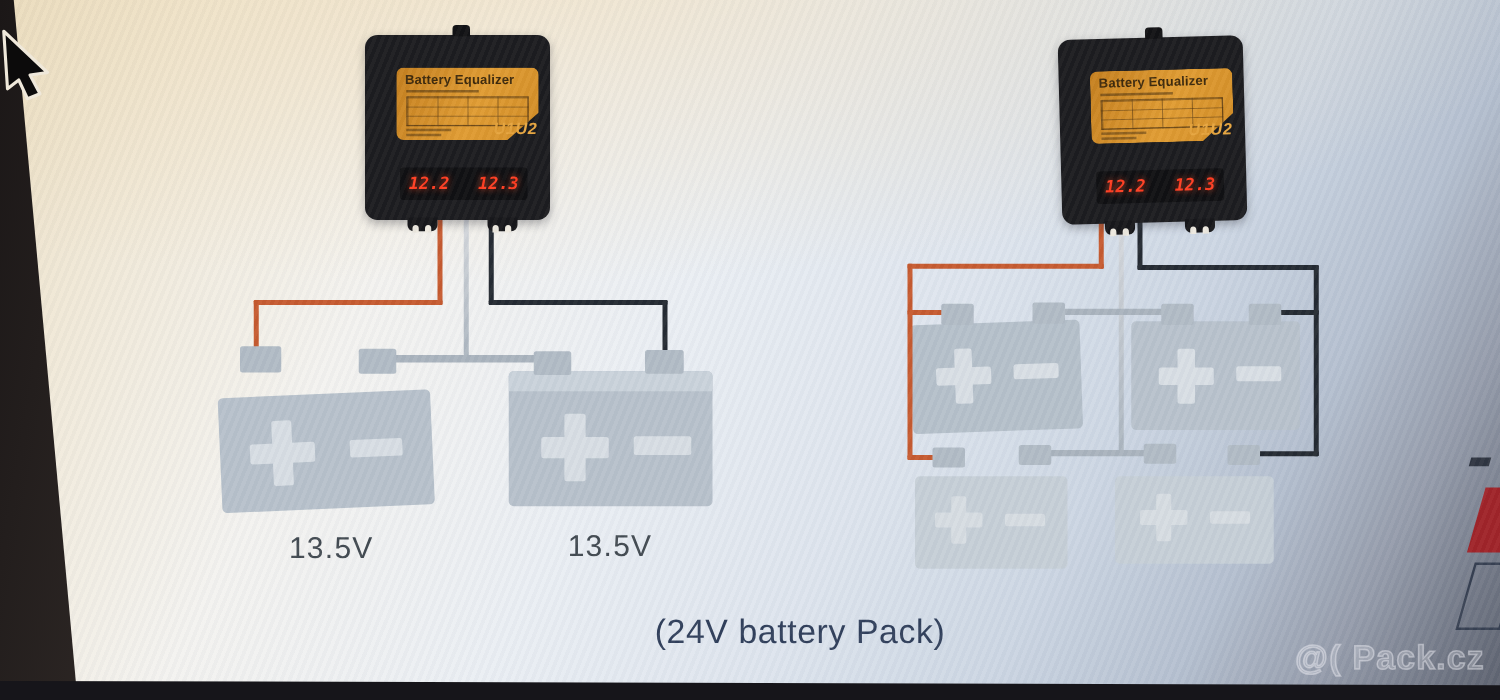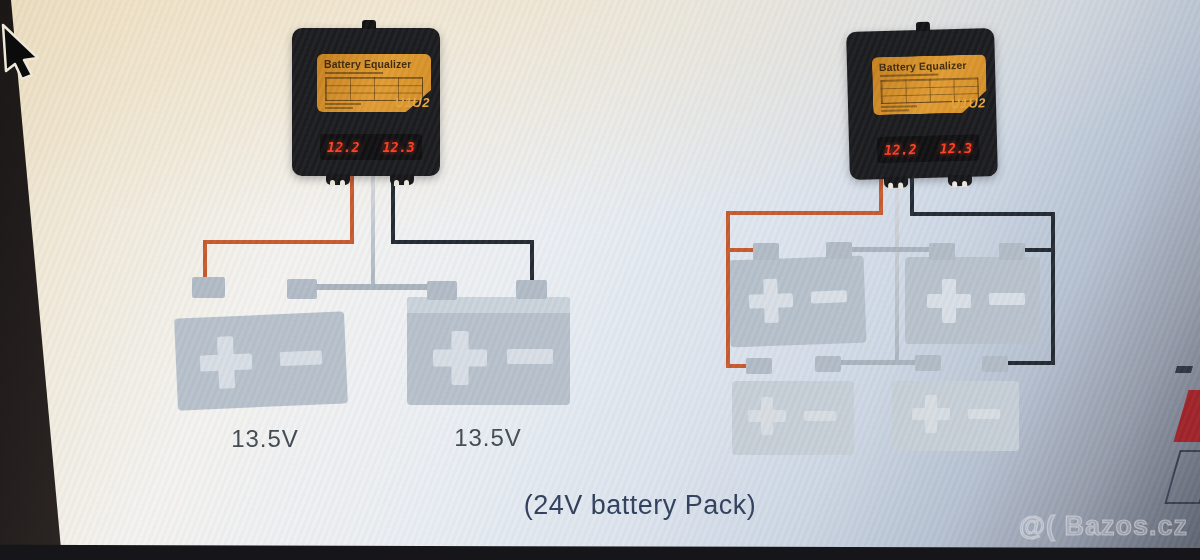--- a/index.html
+++ b/index.html
@@ -192,19 +192,19 @@
   <div class="caption">(24V battery Pack)</div>
 
   <div class="logo-dash"></div>
   <div class="logo-red"></div>
   <div class="logo-outline"></div>
 
   <div class="moire"></div>
   <div class="edge-left"></div>
   <div class="edge-bottom"></div>
 
-  <div class="watermark">@( Bazos.cz</div>
+  <div class="watermark">@( Pack.cz</div>
 
   <svg class="cursor" width="44" height="62" viewBox="0 0 44 62">
     <polygon points="3,5 38,38 24,40 32,55 22,59 15,44 6,51" fill="#0c0b0b" stroke="#efe8da" stroke-width="2.5" stroke-linejoin="round"></polygon>
   </svg>
 
 </div>
 
 </body></html>

